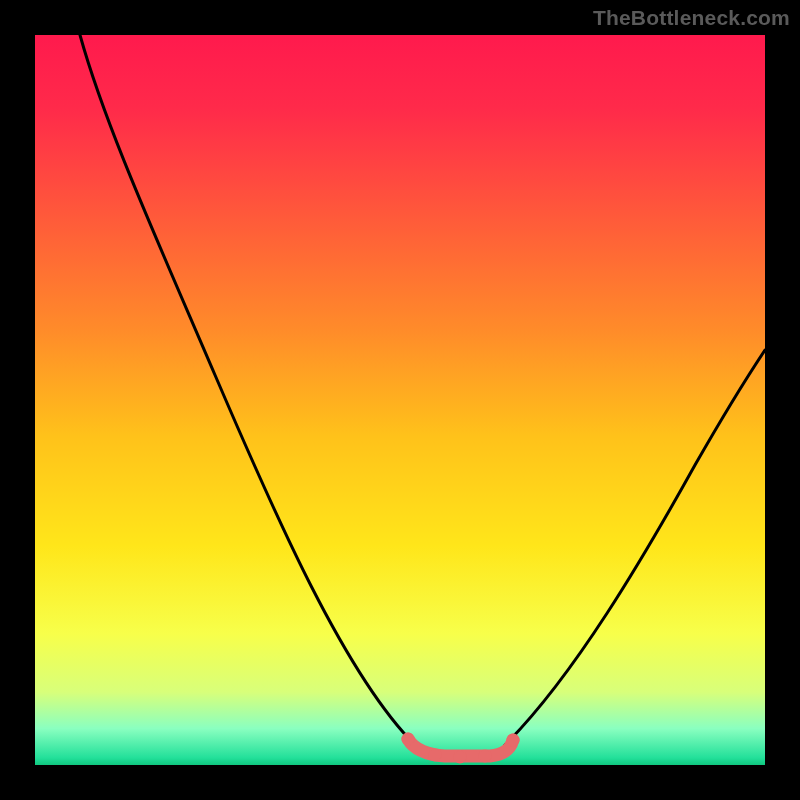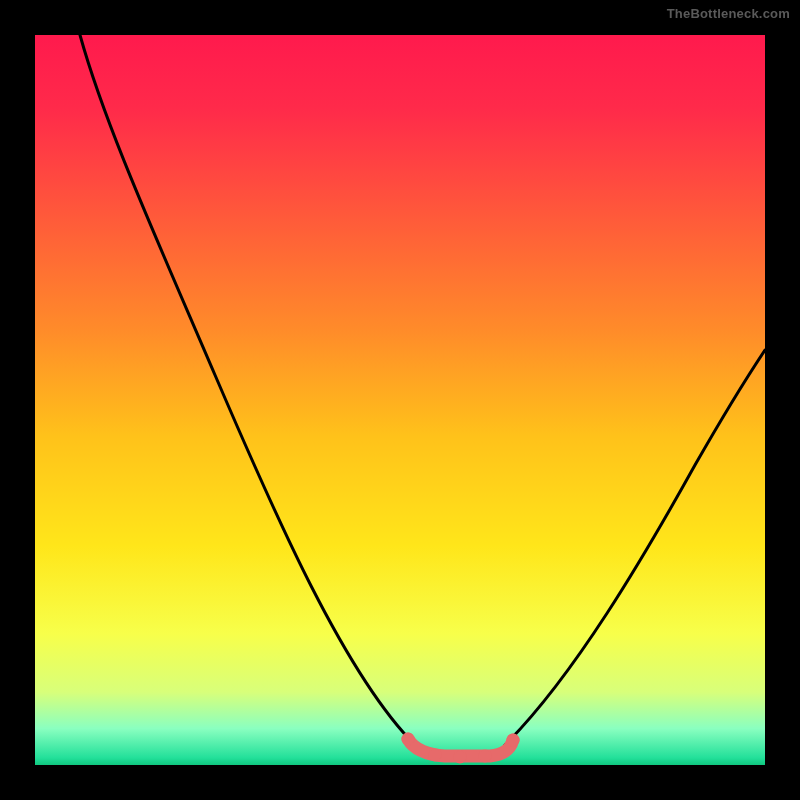--- a/index.html
+++ b/index.html
@@ -3,21 +3,21 @@
 <meta charset="utf-8">
 <style>
   * { margin: 0; padding: 0; box-sizing: border-box; }
   html, body { width: 800px; height: 800px; overflow: hidden; background: #000; font-family: Arial, sans-serif; }
   .stage { position: relative; width: 800px; height: 800px; background: #000; }
   .watermark {
     position: absolute;
     top: 6px;
     right: 10px;
     color: #5a5a5a;
-    font-size: 13px;
+    font-size: 21px;
     font-weight: 600;
     letter-spacing: 0.2px;
     z-index: 3;
     pointer-events: none;
   }
   .plot {
     position: absolute;
     left: 35px;
     top: 35px;
     width: 730px;

